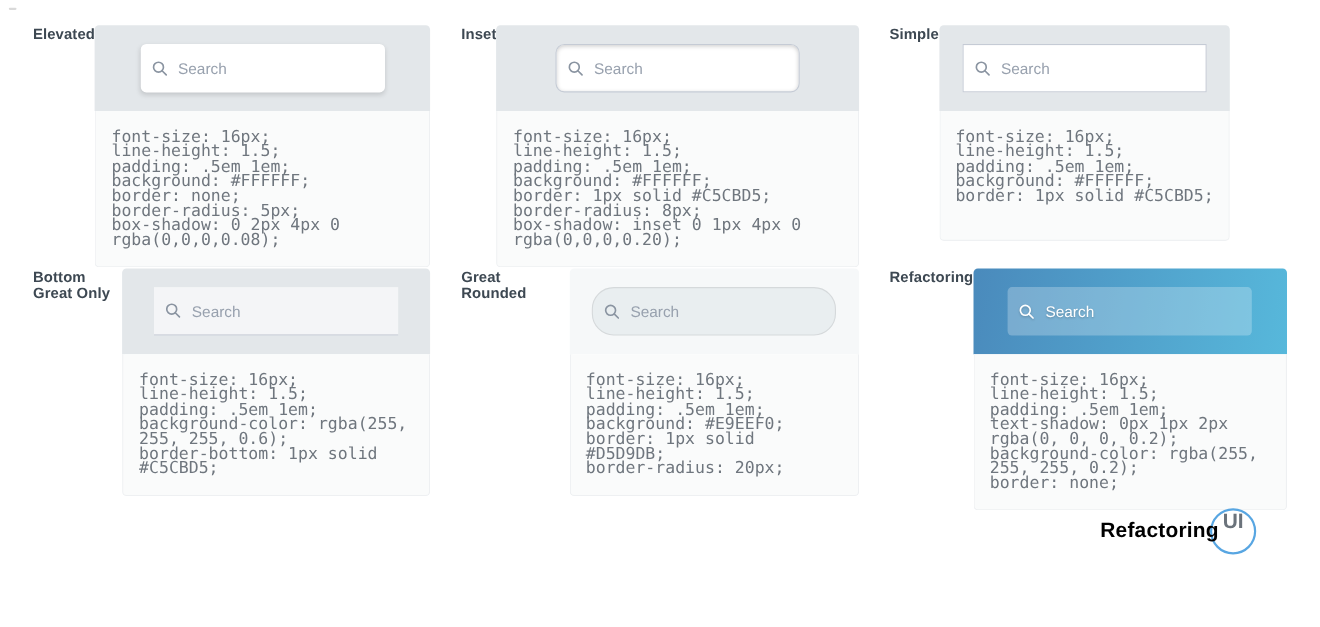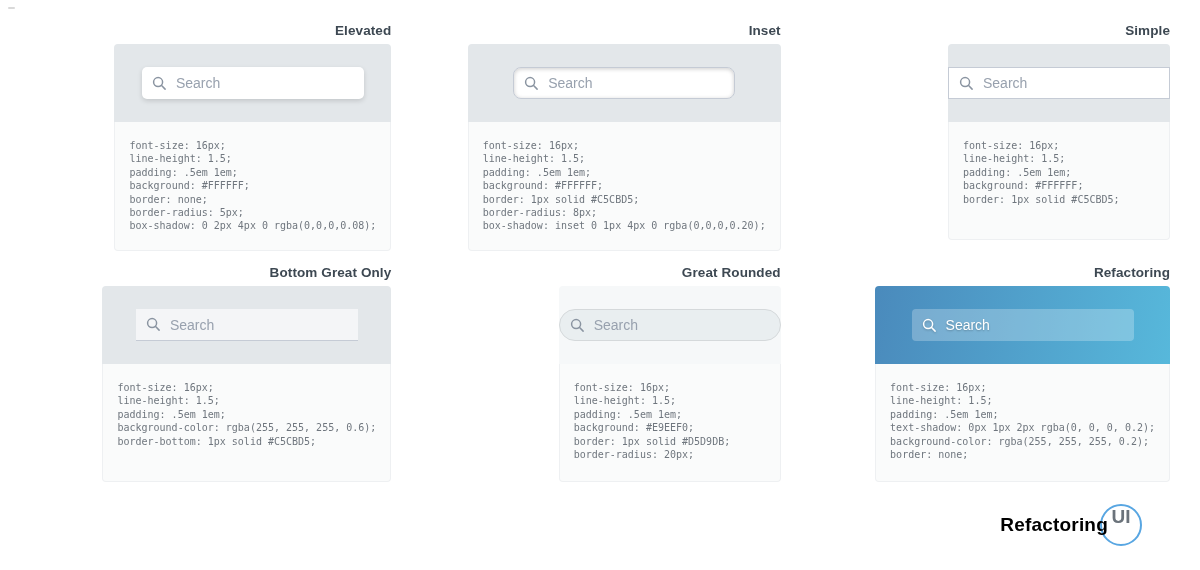--- a/index.html
+++ b/index.html
@@ -14,21 +14,21 @@
   .container { padding: 0 30px; }
 
   .cards-grid {
     display: grid;
     grid-template-columns: repeat(3, 1fr);
     column-gap: 28px;
   }
   .row-1 { margin-top: 23px; }
   .row-2 { margin-top: 25px; }
 
-  .card-col { display: flex; flex-direction: column; align-items: flex-end; }
+  .card-col { display: flex; flex-direction: row; }
 
   .card-title-row {
     display: flex; align-items: baseline; margin-bottom: 7px; height: 14px;
   }
   .card-title {
     font-size: 13.5px; font-weight: bold; color: #3d4852; letter-spacing: 0.1px;
   }
   .card-note {
     font-size: 12.5px; font-style: italic; color: #545b64; margin-left: 9px;
   }
@@ -50,27 +50,27 @@
   .code-panel {
     flex: 1;
     background: #fafbfb;
     border: 1px solid #eef0f2;
     border-top: none;
     border-radius: 0 0 4px 4px;
     padding: 17px 14px;
   }
   .code-panel pre {
     font-family: "DejaVu Sans Mono", "Liberation Mono", monospace;
-    font-size: 10px; line-height: 13.4px;
+    font-size: 15px; line-height: 13.4px;
     color: #6f767e;
     white-space: pre-line;
   }
 
   .search-box {
-    width: 222px; height: 32px;
+    width: 222px; height: 44px;
     display: flex; align-items: center;
     padding: 0 10px; gap: 9px;
     color: #8a94a1;
   }
   .search-box .ph { font-size: 14px; color: #98a1ae; }
   .search-box svg { flex: none; }
 
   .sb-elevated {
     background: #ffffff; border-radius: 5px;
     box-shadow: 0 2px 5px rgba(0,0,0,0.14);

